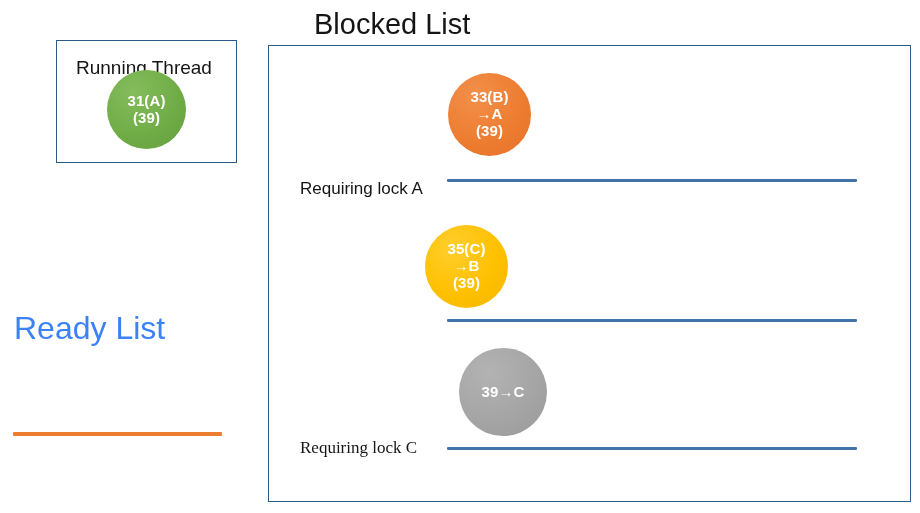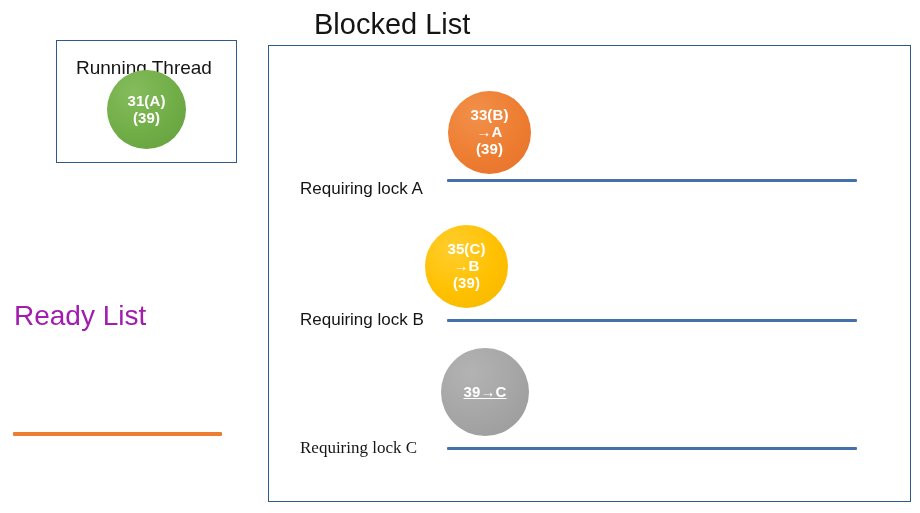--- a/index.html
+++ b/index.html
@@ -55,23 +55,23 @@
     left: 306px;
     top: 10px;
     font-size: 29px;
     padding: 0 8px;
   }
 
   
   #ready-list-label {
     position: absolute;
     left: 14px;
-    top: 299px;
-    font-size: 28px;
-    color: #a21caf;
+    top: 309px;
+    font-size: 32px;
+    color: #3b82f6;
     line-height: 1.2;
     white-space: nowrap;
   }
   #ready-list-line {
     position: absolute;
     left: 13px;
     top: 432px;
     width: 209px;
     height: 4px;
     background: #ED7D31;
@@ -116,31 +116,30 @@
     letter-spacing: 0.1px;
     user-select: none;
   }
   .thread-circle .line { display: block; }
 
   #thread-31 {
     left: 107px; top: 70px; width: 79px; height: 79px;
     background: radial-gradient(circle at 34% 28%, #85BC5C 0%, #70AD47 55%, #639F3D 100%);
   }
   #thread-33 {
-    left: 448px; top: 91px; width: 83px; height: 83px;
+    left: 448px; top: 73px; width: 83px; height: 83px;
     background: radial-gradient(circle at 34% 28%, #F2904A 0%, #ED7D31 55%, #E5702A 100%);
   }
   #thread-35 {
     left: 425px; top: 225px; width: 83px; height: 83px;
     background: radial-gradient(circle at 34% 28%, #FFCE2E 0%, #FFC000 55%, #F5B700 100%);
   }
   #thread-39 {
-    left: 441px; top: 348px; width: 88px; height: 88px;
+    left: 459px; top: 348px; width: 88px; height: 88px;
     background: radial-gradient(circle at 34% 28%, #B3B3B3 0%, #A5A5A5 55%, #999999 100%);
-    text-decoration: underline;
   }
   #thread-36 {
     left: 546px; top: 350px; width: 88px; height: 88px;
     background: radial-gradient(circle at 34% 28%, #6FAADF 0%, #5B9BD5 55%, #4E8FCB 100%);
   }
 </style>
 </head>
 <body>
 
 <div id="canvas">
@@ -161,21 +160,20 @@
 
   <div class="lock-label" id="lock-a-label">Requiring lock A</div>
   <div class="lock-line" id="lock-a-line"></div>
 
   <div class="thread-circle" id="thread-33">
     <span class="line">33(B)</span>
     <span class="line">→A</span>
     <span class="line">(39)</span>
   </div>
 
-  <div class="lock-label" id="lock-b-label">Requiring lock B</div>
   <div class="lock-line" id="lock-b-line"></div>
 
   <div class="thread-circle" id="thread-35">
     <span class="line">35(C)</span>
     <span class="line">→B</span>
     <span class="line">(39)</span>
   </div>
 
   <div class="lock-label" id="lock-c-label">Requiring lock C</div>
   <div class="lock-line" id="lock-c-line"></div>

